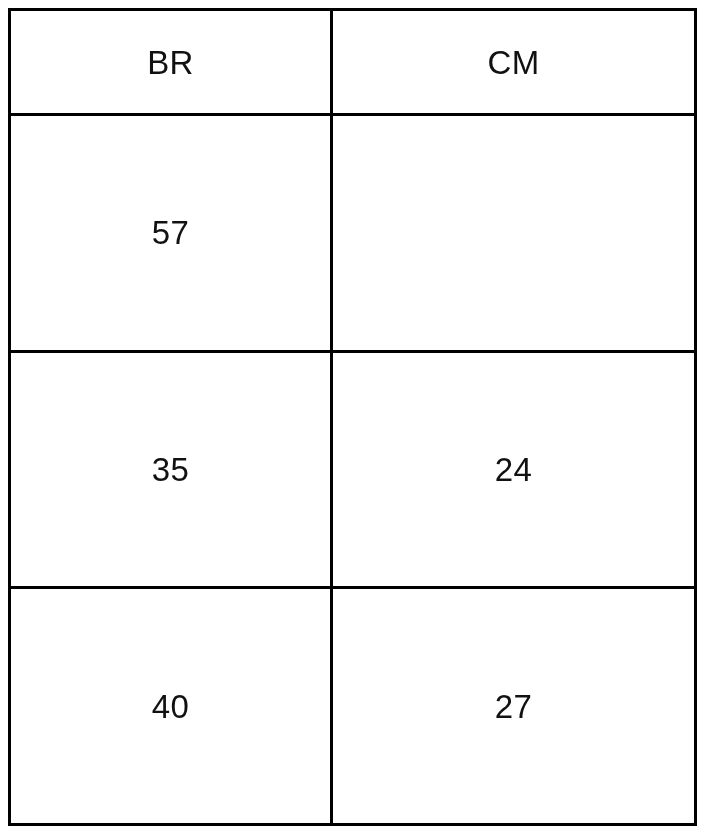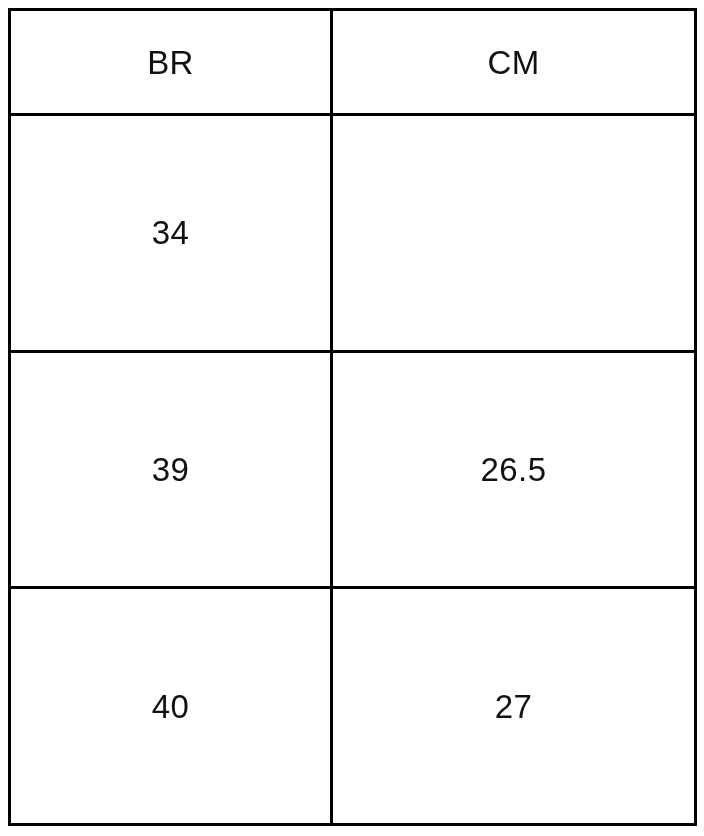--- a/index.html
+++ b/index.html
@@ -61,26 +61,26 @@
       <col class="col-cm">
     </colgroup>
     <thead>
       <tr>
         <th>BR</th>
         <th>CM</th>
       </tr>
     </thead>
     <tbody>
       <tr>
-        <td>34</td>
+        <td>57</td>
         <td class="cell-empty"></td>
       </tr>
       <tr>
-        <td>39</td>
-        <td>26.5</td>
+        <td>35</td>
+        <td>24</td>
       </tr>
       <tr>
         <td>40</td>
         <td>27</td>
       </tr>
     </tbody>
   </table>
 </div>
 
 </body></html>

